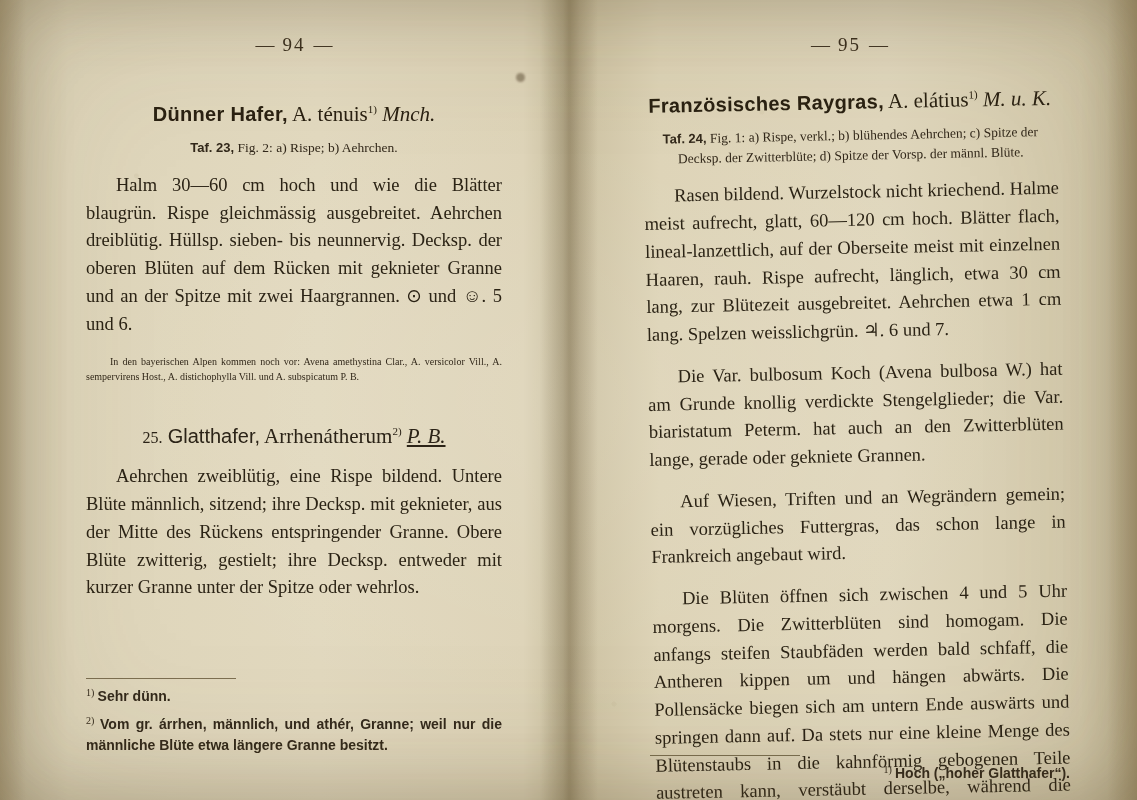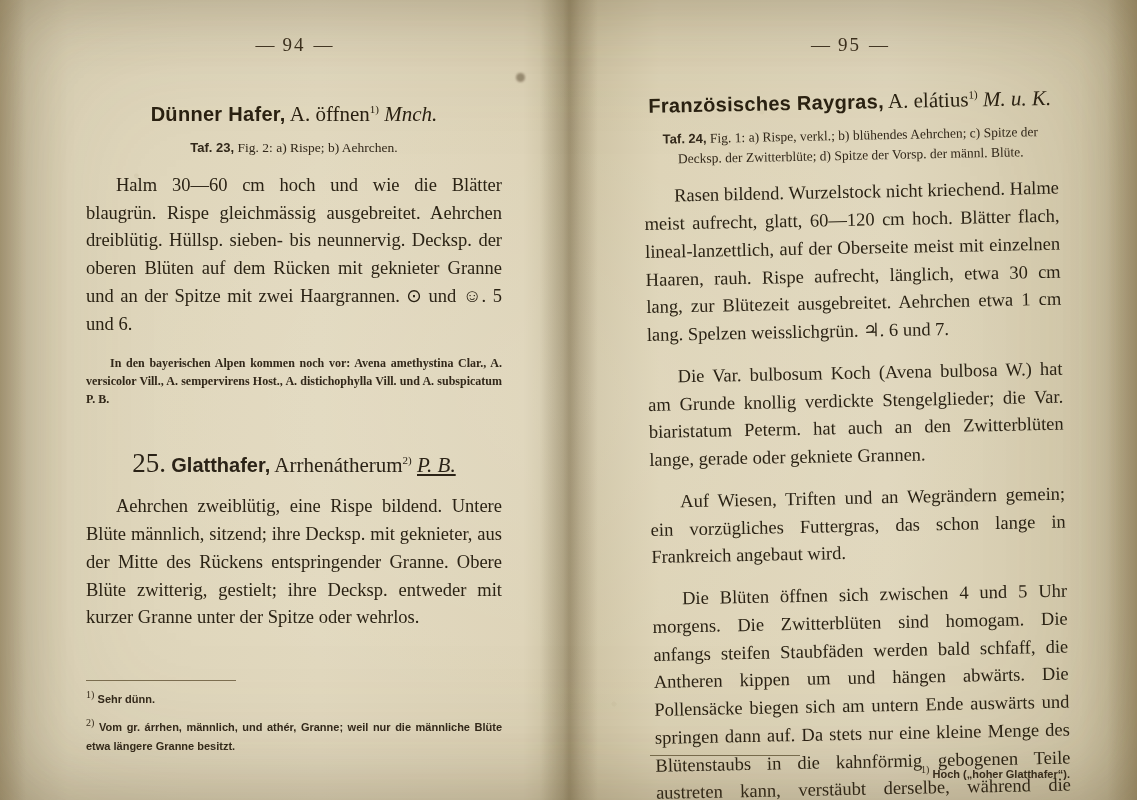--- a/index.html
+++ b/index.html
@@ -93,37 +93,36 @@
     margin: 14px 0 0 0;
     font-size: 18.5px;
     line-height: 1.50;
     text-align: justify;
     text-indent: 30px;
     color: #2b2315;
   }
 
   p.small {
     margin: 16px 0 0 0;
-    font-size: 12px;
+    font-size: 10px;
     line-height: 1.5;
     text-align: justify;
     text-indent: 24px;
     color: #32281a;
-    font-weight: bold;
   }
 
   .secnum {
     text-align: center;
     margin: 40px 0 0 0;
     font-size: 21px;
   }
-  .secnum .num { font-size: 27px; }
+  .secnum .num { font-size: 16px; }
   .secnum .bold {
     font-family: "Liberation Sans", sans-serif;
-    font-weight: bold;
+    font-weight: normal;
     font-size: 20px;
   }
   .secnum .ital { font-style: italic; text-decoration: underline; }
   .secnum sup { font-size: 11px; }
 
   .rule {
     width: 150px;
     height: 1px;
     background: #5b4c2e;
     margin: 26px 0 0 0;
@@ -132,21 +131,21 @@
   .rule.right { margin-left: 0; }
 
   .fn {
     font-size: 13px;
     line-height: 1.45;
     margin: 7px 0 0 0;
     text-align: justify;
     color: #33291b;
   }
   .fn sup { font-size: 10px; }
-  .fn .sb { font-family: "Liberation Sans", sans-serif; font-weight: bold; font-size: 11px; }
+  .fn .sb { font-family: "Liberation Sans", sans-serif; font-weight: bold; font-size: 14px; }
 
   
   .skew { transform: rotate(-1.15deg); transform-origin: 0 0; }
 
   .blot {
     position: absolute;
     left: 516px;
     top: 55px;
     width: 9px;
     height: 9px;
@@ -184,21 +183,21 @@
 <div class="book">
 
   <div class="page page-left">
 
     <div class="folio">
       <span class="dash">—</span><span>94</span><span class="dash">—</span>
     </div>
 
     <div class="heading">
       <span class="bold">Dünner Hafer,</span>
-      <span>A. öffnen</span><sup>1)</sup>
+      <span>A. ténuis</span><sup>1)</sup>
       <span class="ital">Mnch.</span>
     </div>
 
     <div class="taf">
       <span class="sb">Taf. 23,</span><span> Fig. 2: a) Rispe; b) Aehrchen.</span>
     </div>
 
     <p class="body">Halm 30—60 cm hoch und wie die Blätter blaugrün. Rispe gleichmässig ausgebreitet. Aehrchen dreiblütig. Hüllsp. sieben- bis neunnervig. Decksp. der oberen Blüten auf dem Rücken mit geknieter Granne und an der Spitze mit zwei Haargrannen. ⊙ und ☺. 5 und 6.</p>
 
     <p class="small">In den bayerischen Alpen kommen noch vor: Avena amethystina Clar., A. versicolor Vill., A. sempervirens Host., A. distichophylla Vill. und A. subspicatum P. B.</p>

